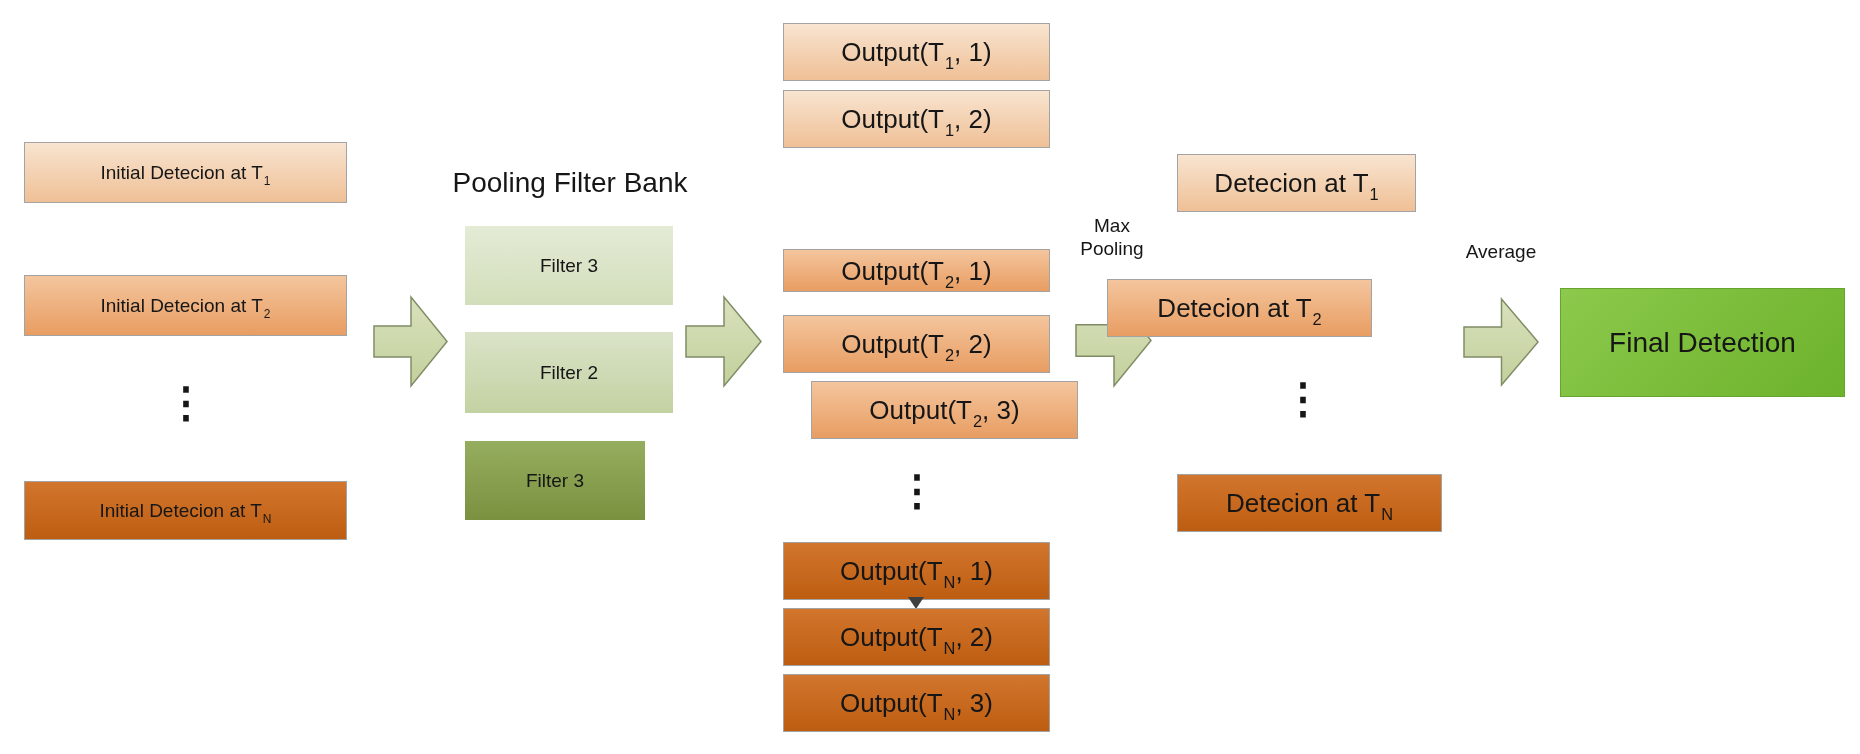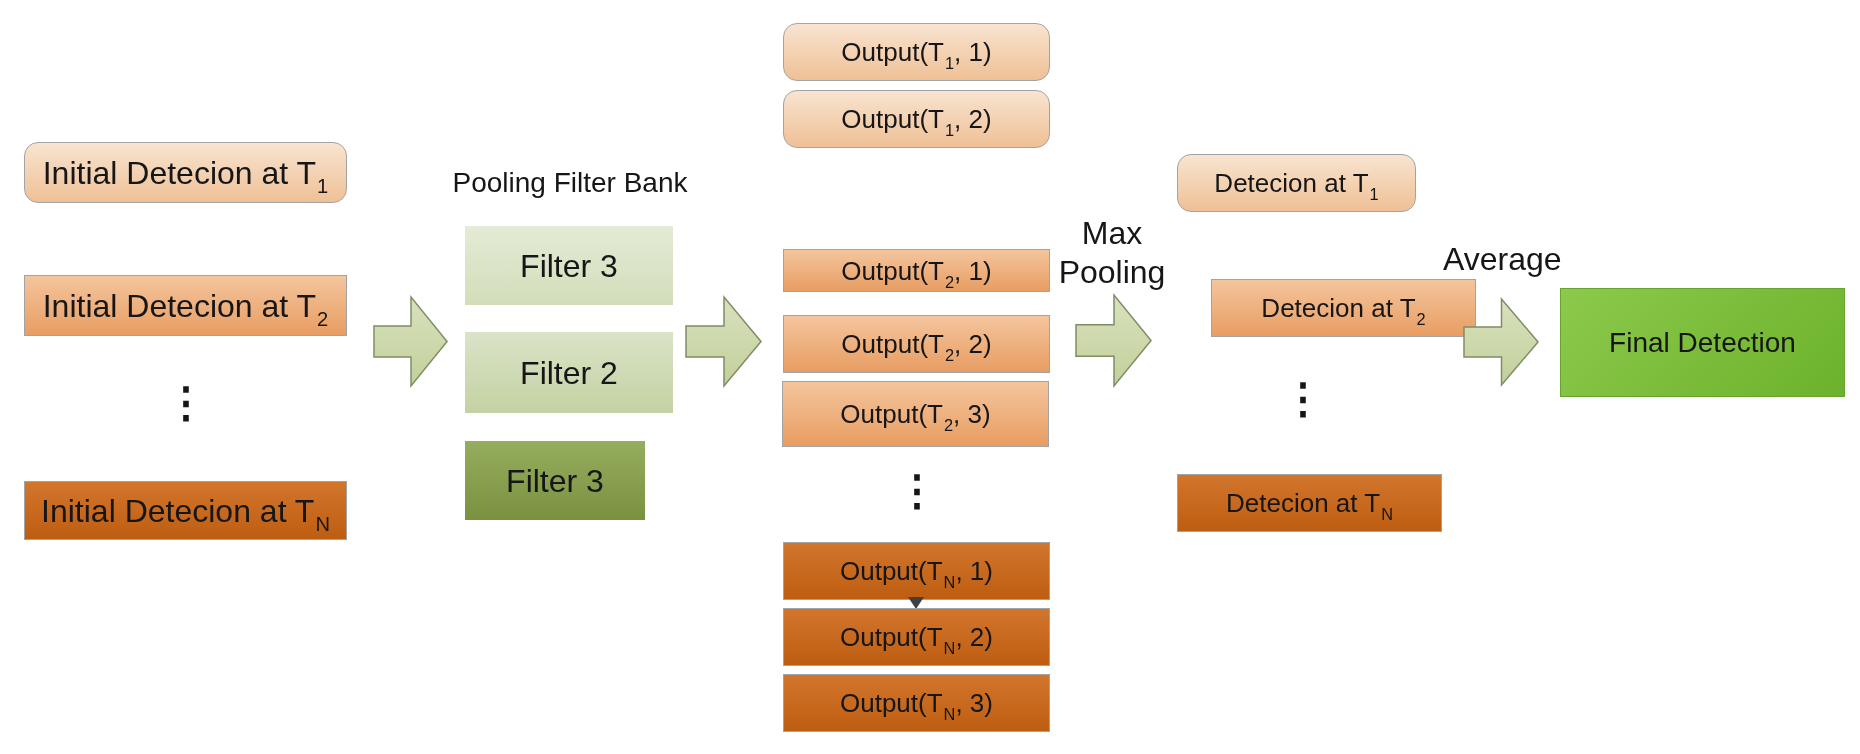--- a/index.html
+++ b/index.html
@@ -11,32 +11,32 @@
     color:var(--text,#161616);
     overflow:hidden;
   }
   .box{
     position:absolute;
     display:flex;align-items:center;justify-content:center;
     text-align:center;
     box-sizing:border-box;
     border:1.5px solid var(--box-border,#a3a3a3);
   }
-  .peach-light{background:linear-gradient(to bottom,var(--peach-light-top),var(--peach-light-bottom));border-radius:14px;}
+  .peach-light{background:linear-gradient(to bottom,var(--peach-light-top),var(--peach-light-bottom));}
   .peach-mid{background:linear-gradient(to bottom,var(--peach-mid-top),var(--peach-mid-bottom));}
   .orange-dark{background:linear-gradient(to bottom,var(--orange-dark-top),var(--orange-dark-bottom));}
   .filter1{background:linear-gradient(to bottom,var(--filter1-top),var(--filter1-bottom));border:none;}
   .filter2{background:linear-gradient(to bottom,var(--filter2-top),var(--filter2-bottom));border:none;}
   .filter3{background:linear-gradient(to bottom,var(--filter3-top),var(--filter3-bottom));border:none;}
   .final-box{
     background:linear-gradient(135deg,var(--final-top),var(--final-bottom));
     border:1px solid var(--final-border);
   }
   .fs26{font-size:26px;}
-  .fs27{font-size:32px;}
+  .fs27{font-size:19px;}
   .fs28{font-size:28px;}
   .box .t{white-space:nowrap;line-height:1;}
   sub{
     font-size:0.63em;
     line-height:0;
     position:relative;
     top:0.12em;
     margin-left:1px;
   }
   .lbl{
@@ -109,21 +109,21 @@
   <div class="box peach-light fs26" style="left:783px;top:90px;width:267px;height:58px">
     <span class="t"><span>Output(T</span><sub>1</sub><span>, 2)</span></span>
   </div>
 
   <div class="box peach-mid fs26" style="left:783px;top:249px;width:267px;height:43px">
     <span class="t"><span>Output(T</span><sub>2</sub><span>, 1)</span></span>
   </div>
   <div class="box peach-mid fs26" style="left:783px;top:315px;width:267px;height:58px">
     <span class="t"><span>Output(T</span><sub>2</sub><span>, 2)</span></span>
   </div>
-  <div class="box peach-mid fs26" style="left:782px;top:381px;width:267px;height:66px">
+  <div class="box peach-mid fs26" style="left:811px;top:381px;width:267px;height:58px">
     <span class="t"><span>Output(T</span><sub>2</sub><span>, 3)</span></span>
   </div>
 
   <div class="dots" style="left:896px;top:470px;width:40px">⋮</div>
 
   <div class="box orange-dark fs26" style="left:783px;top:542px;width:267px;height:58px">
     <span class="t"><span>Output(T</span><sub>N</sub><span>, 1)</span></span>
   </div>
   <div class="tri" style="left:908px;top:597px"></div>
   <div class="box orange-dark fs26" style="left:783px;top:608px;width:267px;height:58px">
@@ -137,21 +137,21 @@
     <div>Max</div>
     <div>Pooling</div>
   </div>
   <svg class="arrow" style="left:1075px;top:293px" width="78" height="95" viewBox="0 0 78 93" preserveAspectRatio="none">
     <polygon points="1,31 39,31 39,2 76,46.5 39,91 39,62 1,62" fill="url(#agrad)" stroke="#7f8c65" stroke-width="1.5"></polygon>
   </svg>
 
   <div class="box peach-light fs26" style="left:1177px;top:154px;width:239px;height:58px">
     <span class="t"><span>Detecion at T</span><sub>1</sub></span>
   </div>
-  <div class="box peach-mid fs26" style="left:1211px;top:279px;width:265px;height:58px">
+  <div class="box peach-mid fs26" style="left:1107px;top:279px;width:265px;height:58px">
     <span class="t"><span>Detecion at T</span><sub>2</sub></span>
   </div>
   <div class="dots" style="left:1282px;top:378px;width:40px">⋮</div>
   <div class="box orange-dark fs26" style="left:1177px;top:474px;width:265px;height:58px">
     <span class="t"><span>Detecion at T</span><sub>N</sub></span>
   </div>
 
   <div class="lbl fs27" style="left:1443px;top:240px;width:116px">Average</div>
   <svg class="arrow" style="left:1463px;top:297px" width="77" height="90" viewBox="0 0 78 93" preserveAspectRatio="none">
     <polygon points="1,31 39,31 39,2 76,46.5 39,91 39,62 1,62" fill="url(#agrad)" stroke="#7f8c65" stroke-width="1.5"></polygon>

